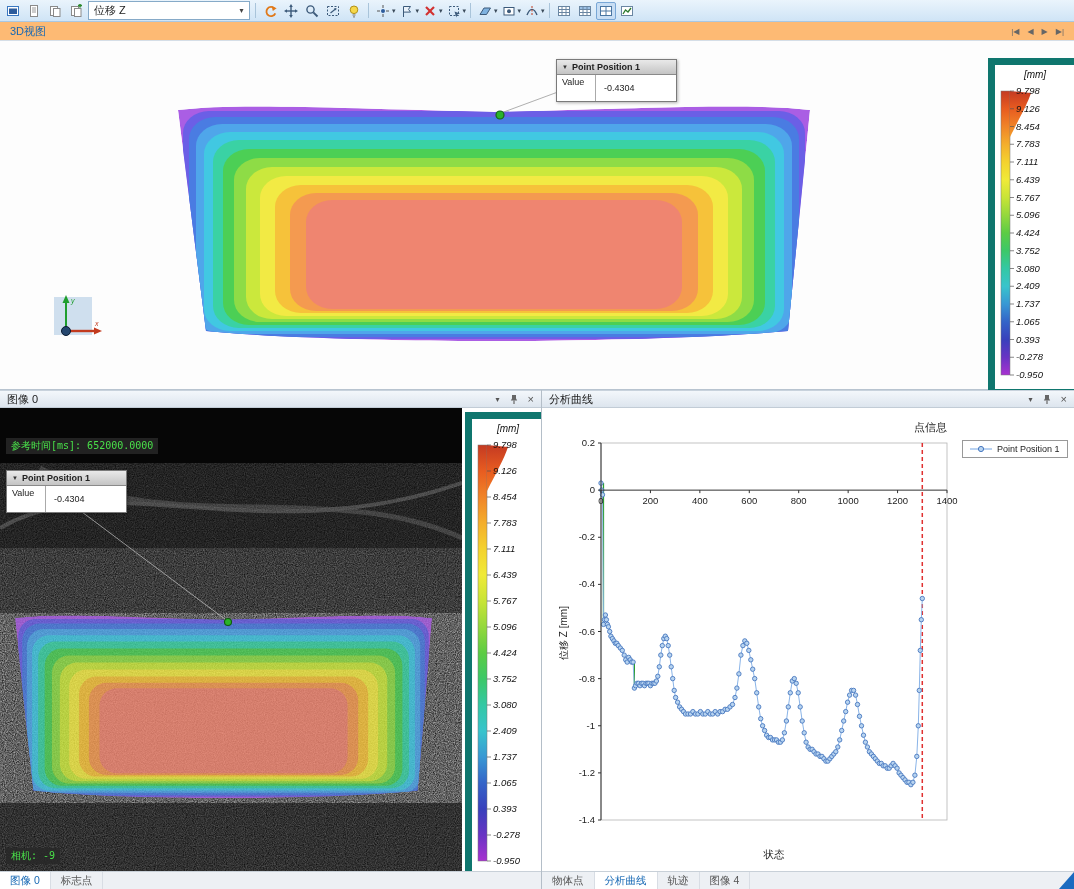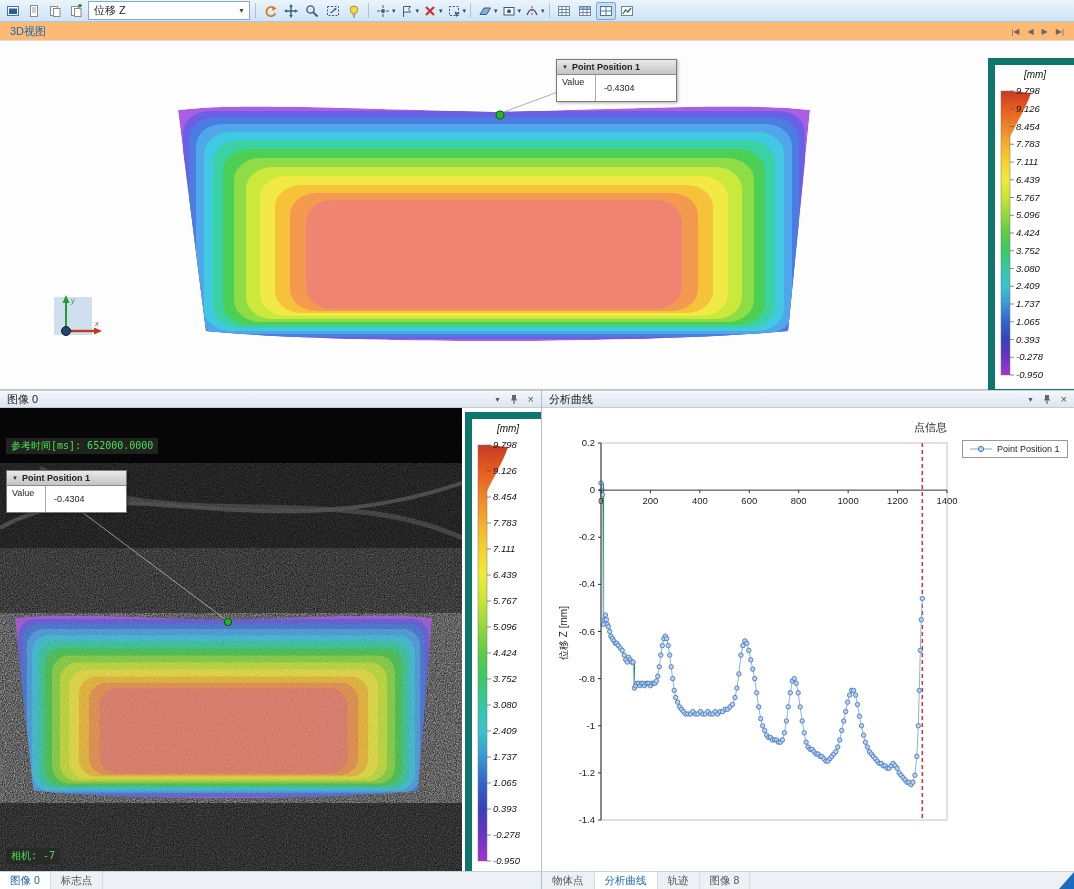--- a/index.html
+++ b/index.html
@@ -404,21 +404,21 @@
           </g>
         </g>
       <line x1="66" y1="92" x2="226" y2="212" stroke="#c8c8c8" stroke-width="0.7"></line>
       <circle cx="228" cy="214" r="3.5" fill="#2ab32a" stroke="#0f5a0f" stroke-width="1.1"></circle>
     <clipPath id="cimg-clip">
           <path d="M178,69 C240,62 330,67 494,71 C658,67 748,62 810,69 L788,290 C698,298 560,300 494,300 C428,300 290,298 206,290 Z"></path>
         </clipPath>
       </svg>
 
     <div class="ovl" style="left:6px;top:6px;margin-top:24px;">参考时间[ms]: 652000.0000</div>
-    <div class="ovl" style="left:6px;top:440px;">相机: -7</div>
+    <div class="ovl" style="left:6px;top:440px;">相机: -9</div>
 
     <div class="tooltip" style="left:6px;top:62px;">
       <div class="tt-head">
         <span class="tri">▼</span>
         <span>Point Position 1</span>
       </div>
       <div class="tt-body">
         <span class="k">Value</span>
         <span class="v">-0.4304</span>
       </div>
@@ -719,30 +719,31 @@
         <text x="53" y="226.50000000000003" text-anchor="end" font-size="9.5" fill="#222">-0.6</text>
         <line x1="56" y1="270.625" x2="59" y2="270.625" stroke="#303030"></line>
         <text x="53" y="273.625" text-anchor="end" font-size="9.5" fill="#222">-0.8</text>
         <line x1="56" y1="317.75" x2="59" y2="317.75" stroke="#303030"></line>
         <text x="53" y="320.75" text-anchor="end" font-size="9.5" fill="#222">-1</text>
         <line x1="56" y1="364.875" x2="59" y2="364.875" stroke="#303030"></line>
         <text x="53" y="367.875" text-anchor="end" font-size="9.5" fill="#222">-1.2</text>
         <line x1="56" y1="412" x2="59" y2="412" stroke="#303030"></line>
         <text x="53" y="415" text-anchor="end" font-size="9.5" fill="#222">-1.4</text>
       </svg>
+    <div class="c-xlabel">状态</div>
     <div class="c-ylabel">位移 Z [mm]</div>
     <div class="c-legend">
       <svg width="22" height="8">
         <line x1="0" y1="4" x2="22" y2="4" stroke="#8ab4e8" stroke-width="1.2"></line>
         <circle cx="11" cy="4" r="2.6" fill="#b8d4f0" stroke="#4878c0"></circle>
       </svg>
       <span>Point Position 1</span>
     </div>
   </div>
 
   <div class="tab-strip">
     <span class="btab">物体点</span>
     <span class="btab active">分析曲线</span>
     <span class="btab">轨迹</span>
-    <span class="btab">图像 8</span>
+    <span class="btab">图像 4</span>
     <span class="grip"></span>
   </div>
 </div>
 
 </body></html>

